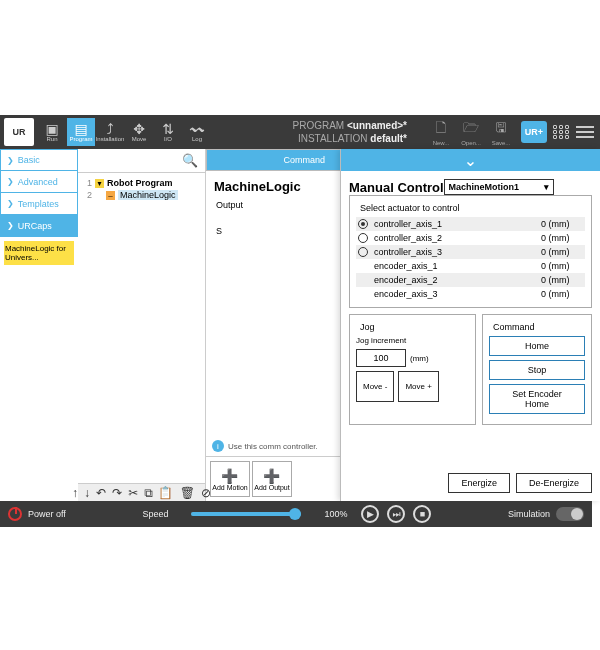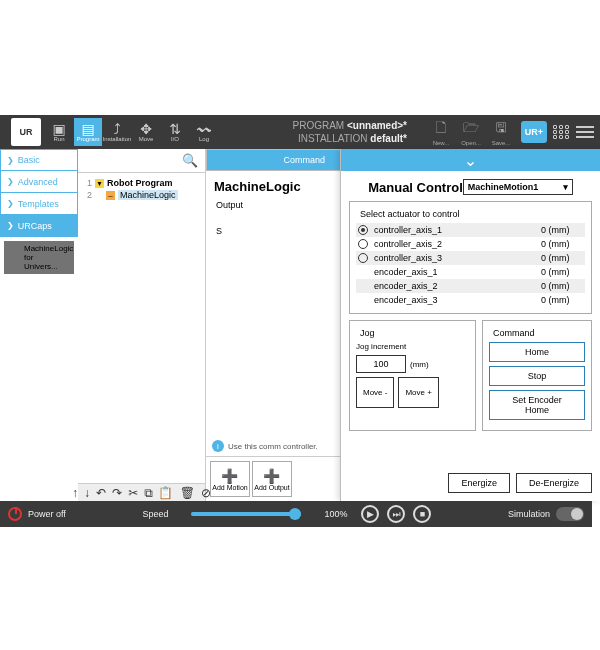--- a/index.html
+++ b/index.html
@@ -1,40 +1,40 @@
 <!DOCTYPE html>
 <html><head>
 <meta charset="utf-8">
 <style>
 *{box-sizing:border-box;margin:0;padding:0;font-family:Arial,Helvetica,sans-serif}
 body{background:#fff;width:600px;height:650px;overflow:hidden;font-size:10px}
 .wrap{position:relative;width:600px;height:650px;background:#fff;padding-top:115px}
 .topbar{position:absolute;top:115px;left:0;right:0;height:34px;background:#3a3a3a;display:flex;align-items:center;color:#fff}
-.logo{width:30px;height:28px;background:#fff;margin-left:11px;display:flex;align-items:center;justify-content:center;color:#333;font-weight:bold;font-size:9px;border-radius:2px}
+.logo{width:30px;height:28px;background:#fff;margin-left:4px;display:flex;align-items:center;justify-content:center;color:#333;font-weight:bold;font-size:9px;border-radius:2px}
 .topicons{display:flex;gap:1px;margin-left:4px}
 .topicon{width:28px;height:28px;display:flex;flex-direction:column;align-items:center;justify-content:center;font-size:6px;color:#ccc}
 .topicon.active{background:#4fb4e6;color:#fff}
 .topicon-glyph{font-size:14px;line-height:1}
 .prgtext{margin-left:auto;font-size:10px;color:#aaa;line-height:1.3;text-align:right;margin-right:24px}
 .prgtext b{color:#eee}
 .fileicons{display:flex;gap:10px;margin-right:10px}
 .fileicon{width:20px;height:26px;display:flex;flex-direction:column;align-items:center;justify-content:center;font-size:6px;color:#aaa}
 .fileicon-g{font-size:13px}
 .urplus{width:26px;height:22px;background:#4fb4e6;display:flex;align-items:center;justify-content:center;color:#fff;font-weight:bold;font-size:9px;border-radius:3px;margin-right:6px}
 .dots{display:grid;grid-template-columns:repeat(3,5px);gap:1px;margin-right:6px}
 .dots span{width:4px;height:4px;border:1px solid #ccc;border-radius:1px}
 .ham{width:18px;margin-right:6px}
 .ham span{display:block;height:2px;background:#ccc;margin:3px 0}
 .main{position:absolute;top:149px;left:0;right:0;bottom:149px;display:flex}
 .sidebar{width:78px;background:#fff}
 .sbitem{height:22px;border:1px solid #4fb4e6;border-top:none;display:flex;align-items:center;padding:0 6px;font-size:9px;color:#4fb4e6}
 .sbitem:first-child{border-top:1px solid #4fb4e6}
 .sbitem.active{background:#4fb4e6;color:#fff}
 .chev{margin-right:4px;font-size:8px}
-.urcap-sel{margin:4px 4px;padding:3px 20px;background:#737373;font-size:8px}
+.urcap-sel{margin:4px 4px;padding:3px 1px;background:#fde047;font-size:8px}
 .tree{width:128px;border-right:1px solid #ccc;position:relative}
 .searchrow{height:24px;border-bottom:1px solid #ccc;display:flex;align-items:center;justify-content:flex-end;padding:0 6px}
 .treebody{padding:4px 4px;font-size:9px}
 .treerow{display:flex;align-items:center;gap:3px;padding:1px 0}
 .linenum{color:#888;width:10px;text-align:right}
 .nodebox{width:9px;height:9px;display:flex;align-items:center;justify-content:center;font-size:8px}
 .ybox{background:#f5d342}
 .obox{background:#f5a742}
 .hl{background:#cfe7f5;padding:0 2px}
 .toolbar{position:absolute;bottom:0;left:0;right:0;height:18px;background:#eee;display:flex;align-items:center;gap:6px;justify-content:center;font-size:12px;color:#333;border-top:1px solid #ccc}
@@ -44,21 +44,21 @@
 .tab.active{background:#4fb4e6;color:#fff}
 .ctitle{padding:8px 8px 4px;font-size:13px;font-weight:bold}
 .crow{padding:2px 10px;font-size:9px}
 .addbtns{margin-top:auto;display:flex;gap:2px;padding:4px;border-top:1px solid #ccc}
 .addbtn{width:40px;height:36px;border:1px solid #aaa;display:flex;flex-direction:column;align-items:center;justify-content:center;font-size:7px}
 .hint{display:flex;align-items:center;gap:4px;padding:4px 6px;font-size:8px;color:#555}
 .hint-i{width:12px;height:12px;border-radius:50%;background:#4fb4e6;color:#fff;display:flex;align-items:center;justify-content:center;font-size:8px}
 .panel{position:absolute;top:149px;right:0;bottom:149px;width:260px;background:#fff;border-left:1px solid #bbb;display:flex;flex-direction:column;box-shadow:-2px 0 6px rgba(0,0,0,.15)}
 .panelhead{height:22px;background:#4fb4e6;display:flex;align-items:center;justify-content:center;color:#fff;font-size:16px}
 .panelbody{padding:8px;flex:1;overflow:hidden}
-.ptitle{font-size:13px;font-weight:bold;margin-bottom:6px;display:flex;align-items:center;justify-content:center}
+.ptitle{font-size:13px;font-weight:bold;margin-bottom:0;display:flex;align-items:center;justify-content:flex-start}
 .select{border:1px solid #333;padding:2px 4px;font-size:9px;display:flex;align-items:center;justify-content:space-between;width:110px}
 .fset{border:1px solid #aaa;padding:6px 6px 6px;margin-bottom:6px}
 .fset-l{font-size:9px;margin:-11px 0 4px 2px;background:#fff;display:inline-block;padding:0 2px}
 .actrow{display:flex;align-items:center;font-size:9px;padding:2px 0}
 .actrow.alt{background:#eee}
 .radio{width:10px;height:10px;border:1px solid #333;border-radius:50%;margin:0 6px 0 2px;position:relative}
 .radio.on::after{content:"";position:absolute;inset:2px;background:#333;border-radius:50%}
 .actname{flex:1}
 .actval{width:44px;text-align:left}
 .twocol{display:flex;gap:6px}

